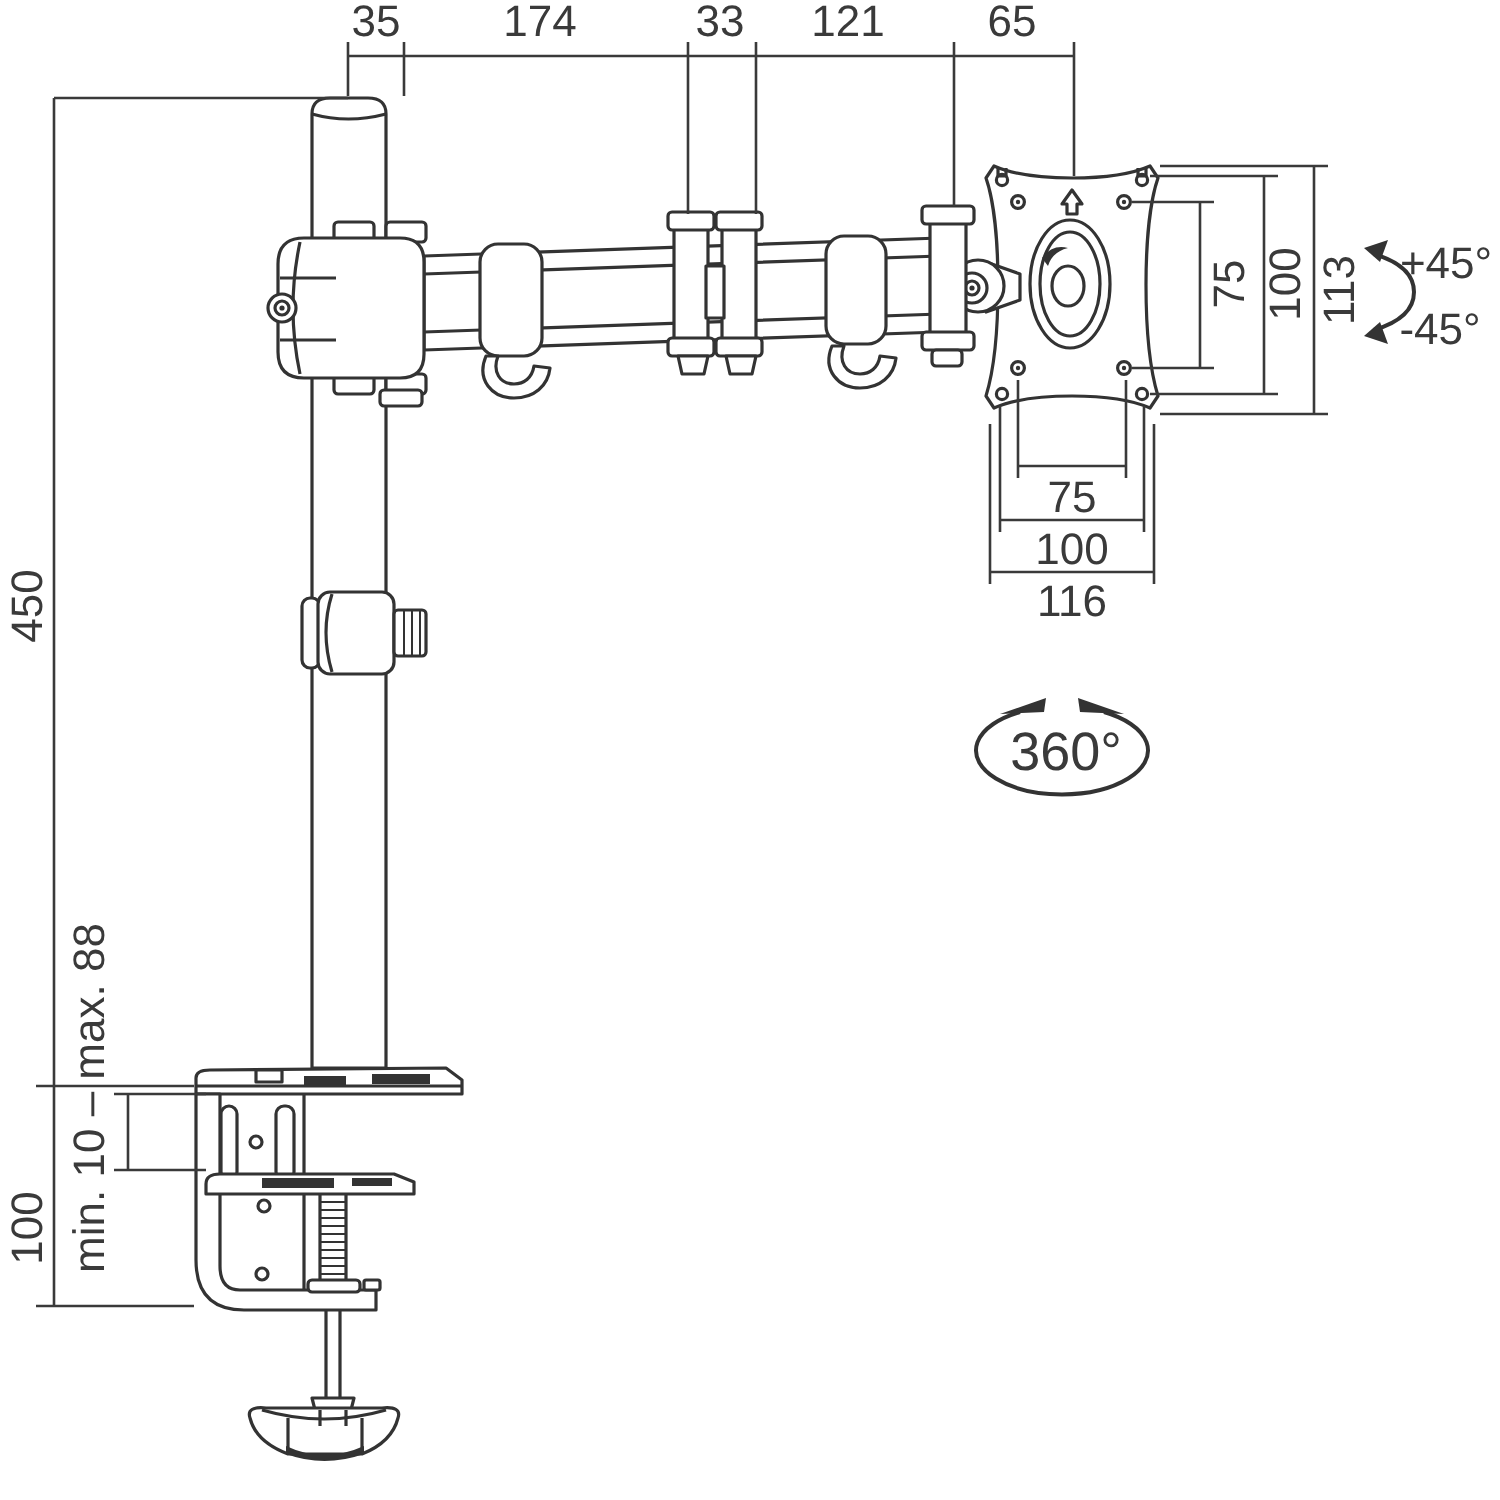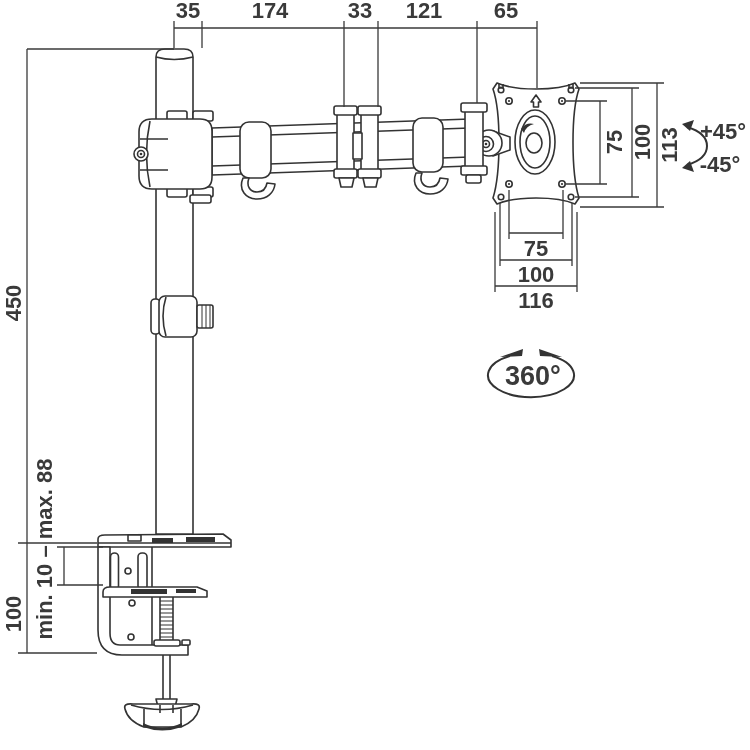--- a/index.html
+++ b/index.html
@@ -1,16 +1,16 @@
 <!DOCTYPE html>
 <html><head>
 <meta charset="utf-8">
 <style>
   html,body{margin:0;padding:0;background:#fff;}
-  #stage{position:relative;width:750px;height:750px;background:#ffffff;overflow:hidden;font-weight:bold;}
+  #stage{position:relative;width:750px;height:750px;background:#ffffff;overflow:hidden;}
   svg{display:block;}
   .pt{fill:#ffffff;stroke:#333333;stroke-width:1.6;stroke-linejoin:round;}
   .ln{fill:none;stroke:#333333;stroke-width:1.6;stroke-linejoin:round;}
   .thin{fill:none;stroke:#333333;stroke-width:1;}
   .dk{fill:#333333;stroke:none;}
   .dim{fill:none;stroke:#3a3a3a;stroke-width:1.3;}
   .arr{fill:#333333;stroke:none;}
   text{font-family:"Liberation Sans",sans-serif;fill:#3a3a3a;font-size:22px;}
   .big{font-size:27px;}
 </style>

